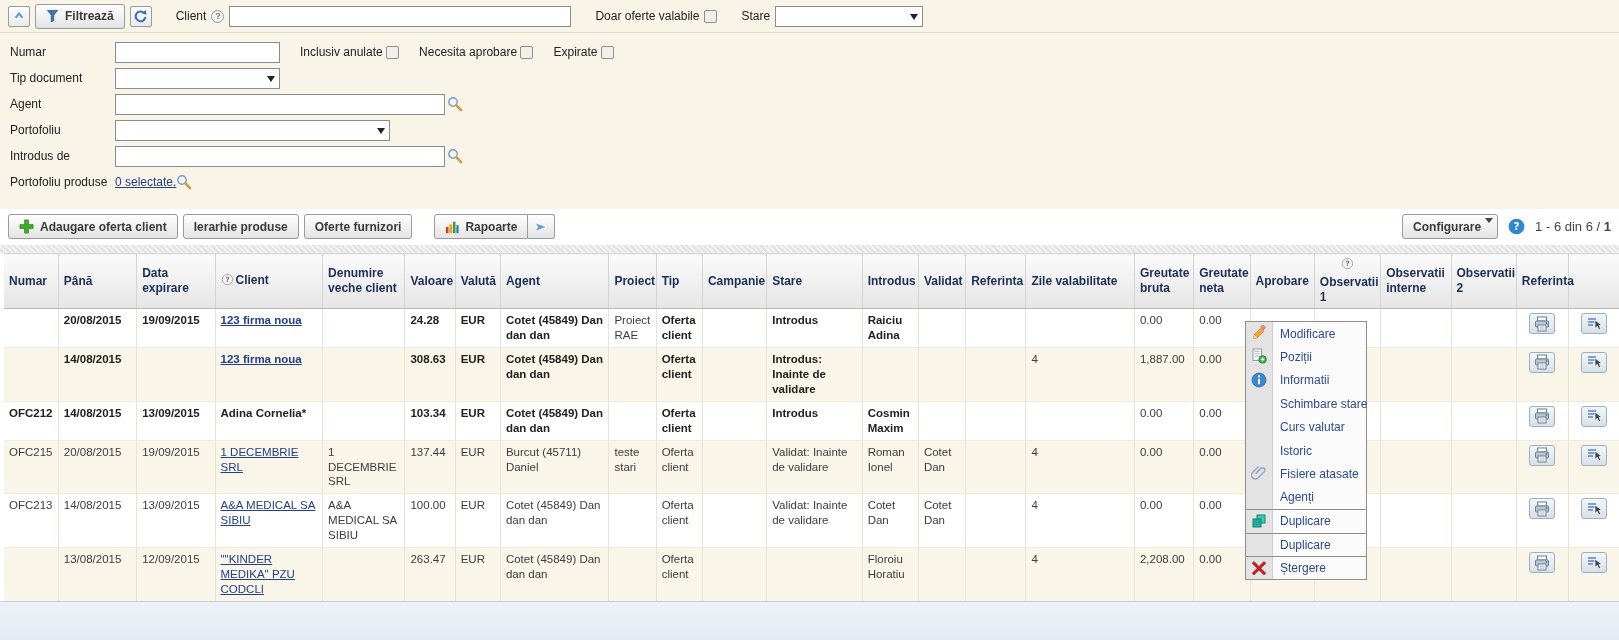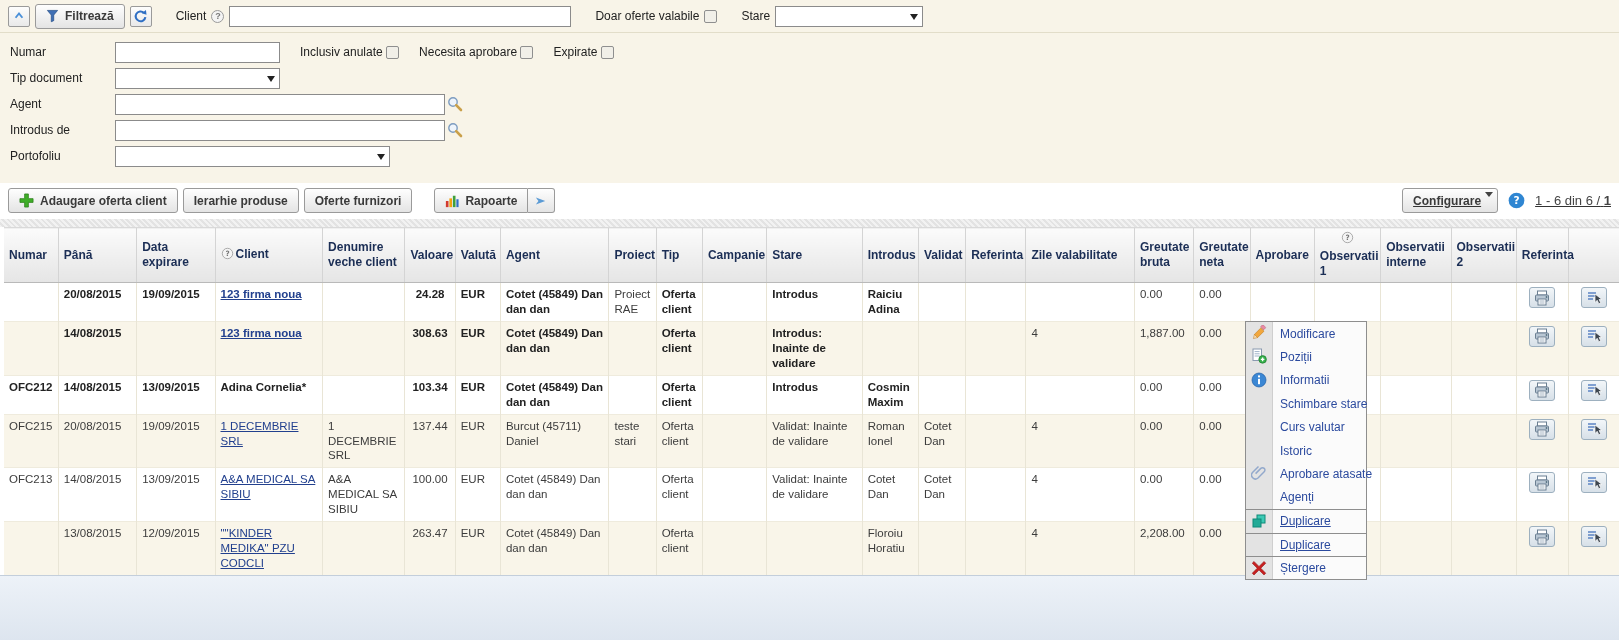--- a/index.html
+++ b/index.html
@@ -32,59 +32,59 @@
   .frow .flabel { width:105px; color:#222; }
   .inline-gap { width:20px; }
   .sq { width:22px; height:21px; display:inline-flex; align-items:center; justify-content:center;
     border:1px solid #9a9a9a; border-radius:2px; background:linear-gradient(#fdfdfd,#e9e9e9); cursor:pointer; }
 
   
   .toolbar { background:#fff; display:flex; align-items:center; padding:5px 8px 4px 8px; gap:5px; }
   .split { display:inline-flex; }
   .split .btn.main { border-radius:3px 0 0 3px;justify-content:flex-end; }
   .split .btn.arrow { border-radius:0 3px 3px 0; border-left:none; padding:3px 6px; }
-  .toolbar .right { margin-left:auto; display:flex; align-items:center; gap:10px;text-decoration:underline; }
+  .toolbar .right { margin-left:auto; display:flex; align-items:center; gap:10px; }
   .cfg { position:relative; padding-right:16px; }
   .cfg .dd { position:absolute; top:3px; right:4px; width:0; height:0; border-left:4px solid transparent;
     border-right:4px solid transparent; border-top:5px solid #444; }
   .summary { color:#444; font-size:13px; }
 
   .hatch { height:8px; background:repeating-linear-gradient(45deg,#f2f2f2 0 2px,#e3e3e3 2px 4px); margin-top:2px; }
 
   
   table { border-collapse:collapse; table-layout:fixed; width:1615px; margin-left:4px; }
   th { background:linear-gradient(#fbfbfb,#e5e5e5); border-left:1px solid #d4d4d4; border-bottom:1px solid #b9b9b9;
     border-top:1px solid #d9d9d9; color:#1b2e55; font-size:12px; font-weight:700; text-align:left;
     padding:3px 5px; vertical-align:middle; line-height:1.25; }
   th:first-child { border-left:none; }
   td { border-left:1px solid #e9e5d6; border-top:1px solid #efebdd; padding:4px 5px; vertical-align:top;
     font-size:11.5px; line-height:1.3; color:#3c3c3c; overflow:hidden; }
   td:first-child { border-left:none; }
   tr.alt td { background:#f9f5e9; }
   tr.boldrow td { font-weight:700; color:#222; }
   tr.boldrow td.nb { font-weight:400; color:#3c3c3c; }
   tr.boldrow a.lnk { font-weight:700;text-align:center; }
-  td.num { text-align:center; }
+  td.num { text-align:left; }
   .hdr-help-above { text-align:center; display:block; margin:0 auto 1px auto; }
   .actbtn { width:26px; height:21px; display:inline-flex; align-items:center; justify-content:center;
     border:1px solid #9db0bf; border-radius:3px; background:linear-gradient(#f2f6f9,#d7e0e8); cursor:pointer; }
 
   
   .footer { height:66px; background:linear-gradient(#edf2f8,#dde5ef); border-top:1px solid #c3cedb;
     display:flex; justify-content:flex-end; align-items:flex-start; padding:12px 14px 0 0; gap:14px; }
 
   
   .ctxmenu { position:absolute; left:1245px; top:321px; width:122px; background:#fbfbfb;
     border:1px solid #8e8e8e; z-index:50; }
   .ctxmenu::before { content:""; position:absolute; left:0; top:0; bottom:0; width:26px;
     background:#e3e3e3; border-right:1px solid #cfcfcf; }
   .ctxitem { position:relative; height:23.4px; display:flex; align-items:center; padding-left:34px;
     color:#2b4a9e; font-size:12px; cursor:pointer; white-space:nowrap; }
   .ctxitem .mi { position:absolute; left:5px; top:3px; width:16px; height:16px; }
-  .ctxitem.boxed { border-top:1px solid #8e8e8e;text-decoration:underline; }
+  .ctxitem.boxed { border-top:1px solid #8e8e8e; }
   .ctxitem.septop { border-top:1px solid #8e8e8e; }
 </style>
 </head>
 <body>
 
 <div class="topbar">
   <span class="sq">
     <svg width="12" height="12" viewBox="0 0 14 14">
         <polyline points="3,9 7,4 11,9" stroke="#4a90d9" stroke-width="2.2" fill="none"></polyline>
       </svg>
@@ -139,33 +139,41 @@
   </div>
   <div class="frow">
     <span class="flabel">Agent</span>
     <input class="txt" style="width: 330px;" value="">
     <svg width="16" height="16" viewBox="0 0 16 16" style="margin-left:2px;cursor:pointer">
       <circle cx="6" cy="6" r="4.2" fill="#eef4fb" stroke="#7d9cc0" stroke-width="1.4"></circle>
       <line x1="9.2" y1="9.2" x2="14" y2="14" stroke="#caa04a" stroke-width="2.6" stroke-linecap="round"></line>
     </svg>
   </div>
   <div class="frow">
+    <span class="flabel">Portofoliu</span>
+    <div class="sel" style="width:275px">
+      <span></span>
+        <span class="arr"></span>
+    </div>
+  </div>
+  <div class="frow">
     <span class="flabel">Introdus de</span>
     <input class="txt" style="width: 330px;" value="">
     <svg width="16" height="16" viewBox="0 0 16 16" style="margin-left:2px;cursor:pointer">
       <circle cx="6" cy="6" r="4.2" fill="#eef4fb" stroke="#7d9cc0" stroke-width="1.4"></circle>
       <line x1="9.2" y1="9.2" x2="14" y2="14" stroke="#caa04a" stroke-width="2.6" stroke-linecap="round"></line>
     </svg>
   </div>
   <div class="frow">
-    <span class="flabel">Portofoliu</span>
-    <div class="sel" style="width:275px">
-      <span></span>
-        <span class="arr"></span>
-    </div>
+    <span class="flabel">Portofoliu produse</span>
+    <a class="lnk" href="#">0 selectate.</a>
+    <svg width="16" height="16" viewBox="0 0 16 16" style="cursor:pointer">
+      <circle cx="6" cy="6" r="4.2" fill="#eef4fb" stroke="#7d9cc0" stroke-width="1.4"></circle>
+      <line x1="9.2" y1="9.2" x2="14" y2="14" stroke="#caa04a" stroke-width="2.6" stroke-linecap="round"></line>
+    </svg>
   </div>
 </div>
 
 <div class="toolbar">
   <button class="btn">
     <svg width="15" height="15" viewBox="0 0 16 16">
       <path d="M6 1 h4 v5 h5 v4 h-5 v5 h-4 v-5 h-5 v-4 h5 z" fill="#3fae28" stroke="#2b7e1a" stroke-width="0.8"></path>
     </svg>
     <span>Adaugare oferta client</span>
   </button>
@@ -545,21 +553,21 @@
     <div class="ctxitem">
       <span>Curs valutar</span>
     </div>
     <div class="ctxitem">
       <span>Istoric</span>
     </div>
     <div class="ctxitem">
       <span class="mi"><svg width="16" height="16" viewBox="0 0 16 16">
           <path d="M4.6 8.6 l5.2-5.2 a2.4 2.4 0 0 1 3.4 3.4 l-6.2 6.2 a3.9 3.9 0 0 1 -5.5-5.5 l6-6" fill="none" stroke="#93a9cc" stroke-width="1.5"></path>
         </svg></span>
-      <span>Aprobare atasate</span>
+      <span>Fisiere atasate</span>
     </div>
     <div class="ctxitem">
       <span>Agenți</span>
     </div>
     <div class="ctxitem boxed">
       <span class="mi"><svg width="16" height="16" viewBox="0 0 16 16">
           <rect x="6" y="2" width="8" height="8" fill="#3cc9b4" stroke="#0e8a78"></rect>
           <rect x="2" y="6" width="8" height="8" fill="#22ab97" stroke="#0e8a78"></rect>
         </svg></span>
       <span>Duplicare</span>

